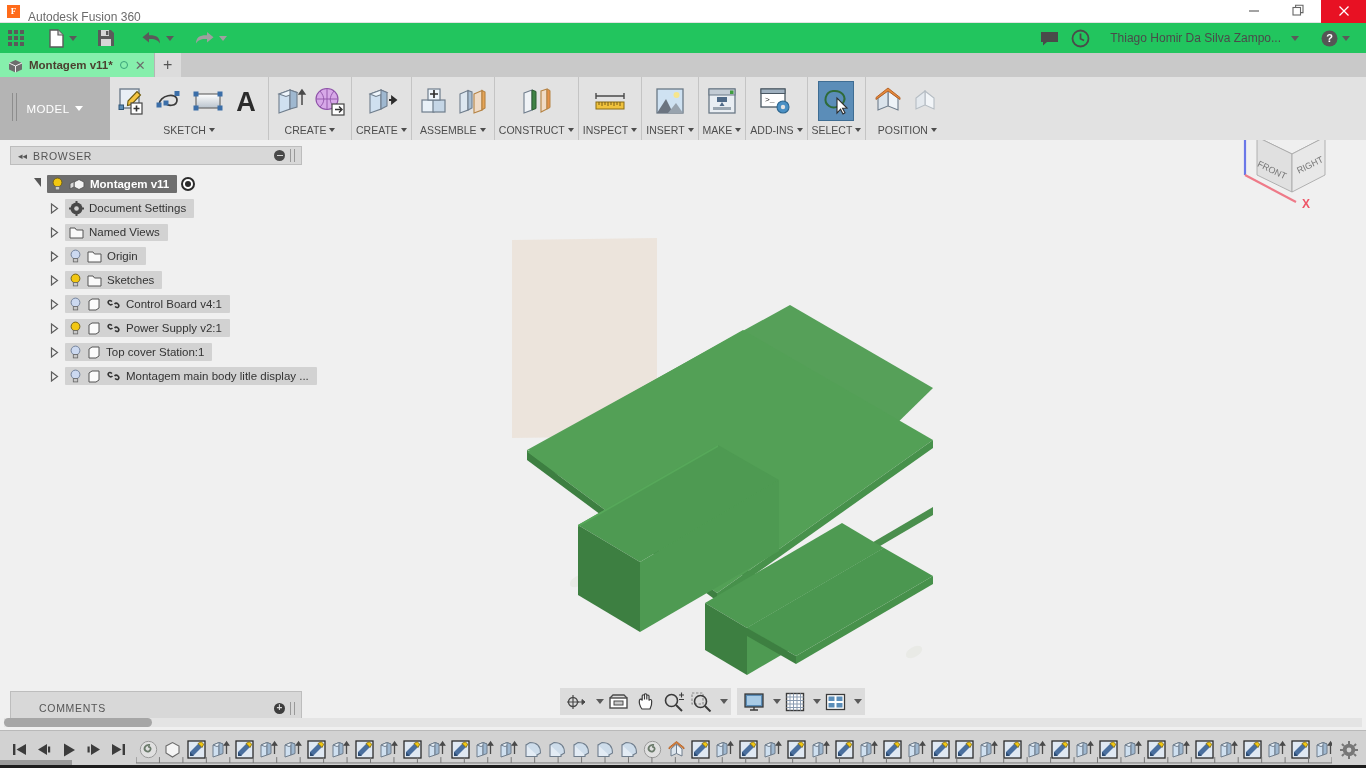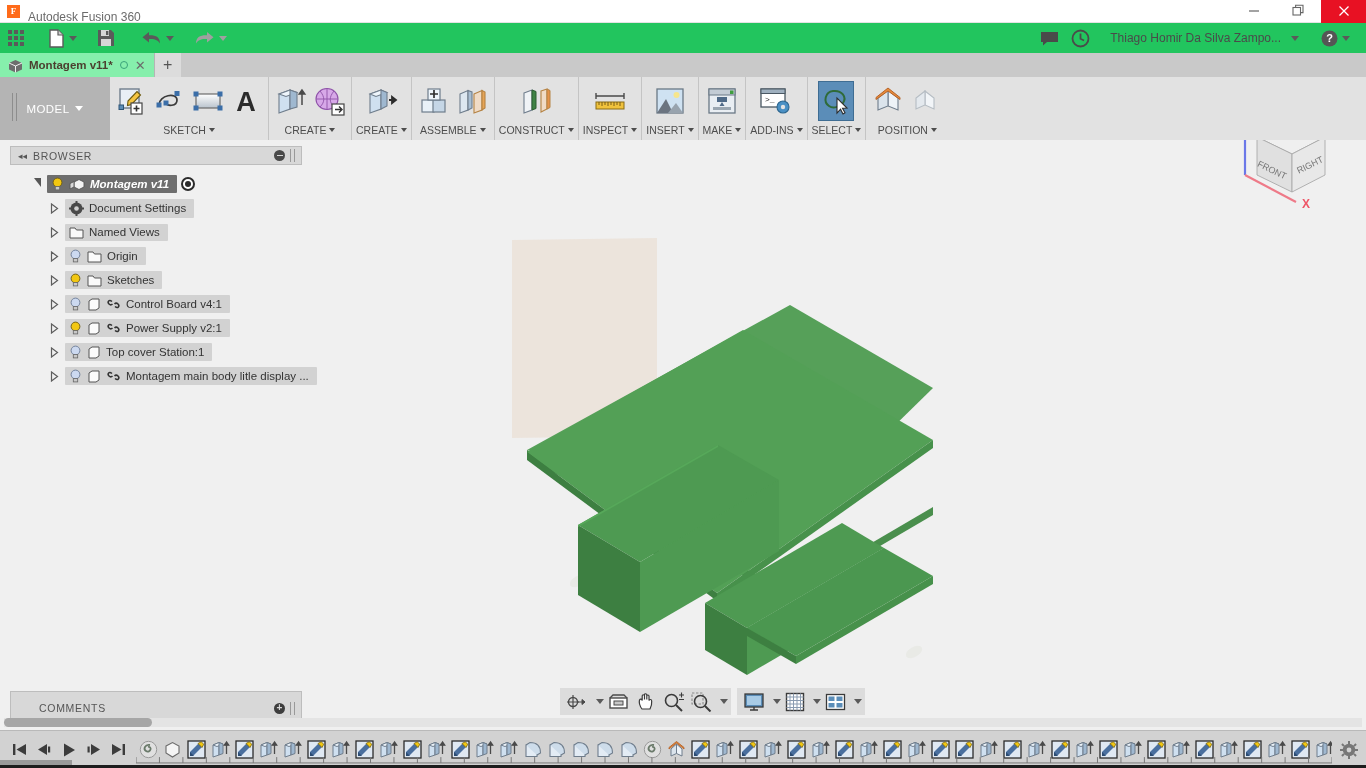--- a/index.html
+++ b/index.html
@@ -111,21 +111,21 @@
   .minus-circ i { width: 6px; height: 1.6px; background: #d8d8d8; display: block; }
   .hgrip { width: 5px; height: 13px; margin-left: 5px;
     border-left: 1px solid #999; border-right: 1px solid #999; }
 
   .tree { position: absolute; top: 172px; left: 10px; width: 292px; }
   .trow { display: flex; align-items: center; height: 24px; font-size: 11.5px; }
   .arrow-open { width: 0; height: 0; border-left: 7px solid transparent;
     border-top: 9px solid #575757; margin-left: 24px; transform: translateY(-2px); }
   .tnode { display: flex; align-items: center; gap: 5px; padding: 2px 8px 2px 4px;
     border-radius: 1px; }
-  .tnode.root { background: #6e6e6e; color: #fff; font-weight: bold; font-style: italic; }
+  .tnode.root { background: #6e6e6e; color: #fff; font-weight: bold; }
   .tnode.sub { background: #d2d2d2; color: #333; }
   .bulb { width: 13px; height: 14px; position: relative; }
   .tlabel { white-space: nowrap; }
   .radio-o { width: 14px; height: 14px; border-radius: 50%;
     border: 2px solid #2b2b2b; background: #fff; display: flex;
     align-items: center; justify-content: center; margin-left: 4px; }
   .radio-o i { width: 6px; height: 6px; border-radius: 50%; background: #2b2b2b; }
 
   
   .canvas {

